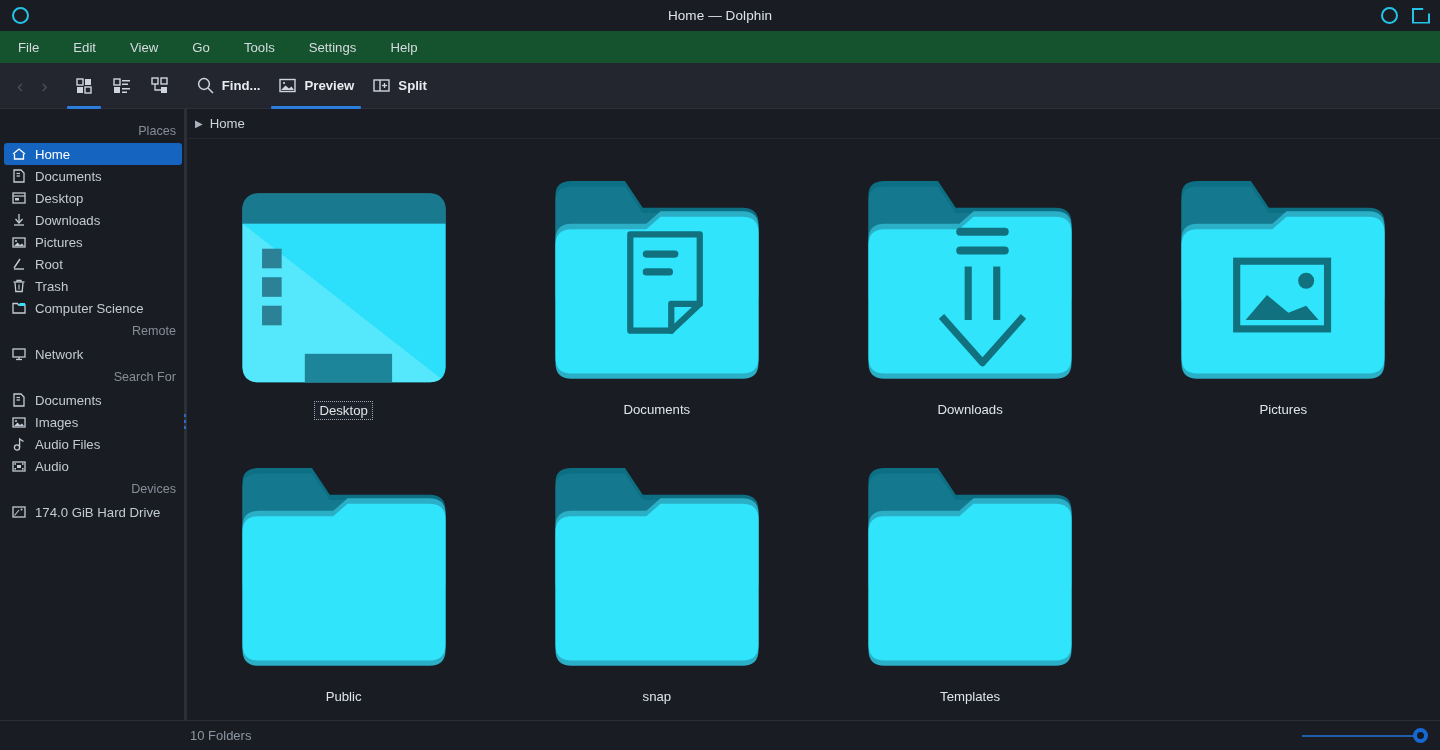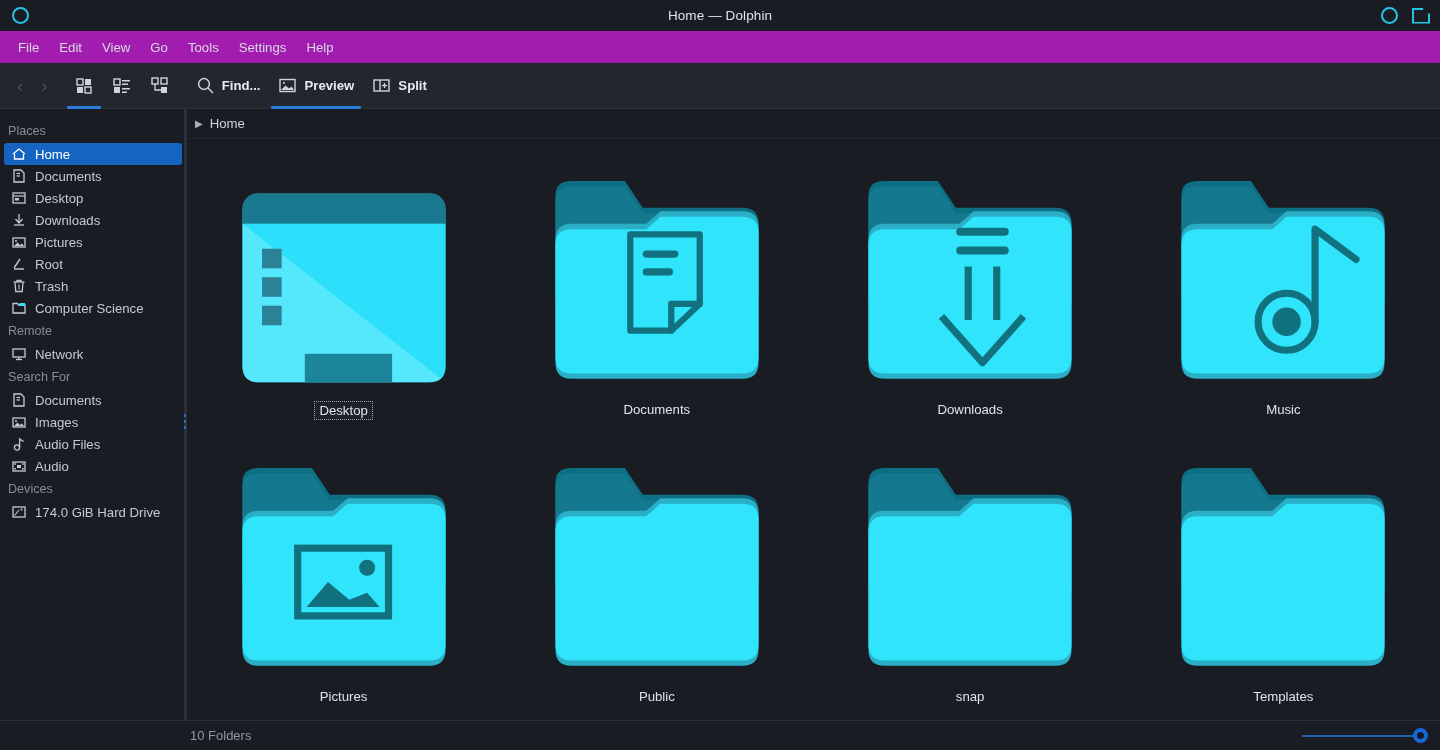--- a/index.html
+++ b/index.html
@@ -37,22 +37,22 @@
   .tb-corner::before {
     content: ""; position: absolute; inset: 0;
     border: 2px solid #25c3e8;
     border-top-right-radius: 1px;
     clip-path: polygon(0 0, 62% 0, 62% 38%, 100% 38%, 100% 100%, 0 100%);
   }
 
   
   .menubar {
     height: 32px; display: flex; align-items: center;
-    padding-left: 8px; background: #a21caf;
-    gap: 0px;
+    padding-left: 8px; background: #14532d;
+    gap: 14px;
   }
   .menu-item {
     color: #d6dbe2; font-size: 13.2px;
     padding: 4px 10px; border-radius: 3px; cursor: default;
   }
 
   
   .toolbar {
     height: 46px; background: #23262e;
     display: flex; align-items: center; padding: 0 8px;
@@ -88,20 +88,21 @@
   .sidebar {
     width: 186px; min-width: 186px;
     background: #191d23;
     padding-top: 10px;
     overflow: hidden;
     position: relative;
   }
   .side-head {
     color: #868d99; font-size: 12.6px;
     padding: 5px 10px 5px 8px;
+    text-align: right;
   }
   .side-item {
     display: flex; align-items: center; gap: 8px;
     height: 22px; margin: 0 4px 0 4px;
     padding: 0 6px; border-radius: 3px;
     color: #c3cad4; font-size: 13.2px; cursor: default;
   }
   .side-item.selected { background: #1565c0; color: #ffffff; }
   .side-item .sicon { width: 17px; height: 17px; flex: 0 0 17px; display:flex; align-items:center; justify-content:center; }
 
@@ -499,36 +500,20 @@
           </div>
           <div class="caption">Downloads</div>
         </div>
         <div class="tile">
           <div class="icon-wrap">
             <svg width="228" height="228" viewBox="0 0 256 256">
               <path d="M14 34 Q14 18 32 18 L92 18 L112 48 L224 48 Q242 48 242 66 L242 150 L14 150 Z" fill="#0d6f84"></path>
               <path d="M14 40 Q14 24 32 24 L92 24 L112 54 L224 54 Q242 54 242 72 L242 150 L14 150 Z" fill="#14798e"></path>
               <path d="M14 84 Q14 66 32 66 L116 66 L132 52 L224 52 Q242 52 242 70 L242 222 Q242 240 224 240 L32 240 Q14 240 14 222 Z" fill="#2aafc7"></path>
               <path d="M14 90 Q14 72 32 72 L116 72 L132 58 L224 58 Q242 58 242 76 L242 216 Q242 234 224 234 L32 234 Q14 234 14 216 Z" fill="#2fe4fb"></path>
-              <g transform="translate(86,66)">
-                <circle cx="46" cy="110" r="32" fill="none" stroke="#11717f" stroke-width="8"></circle>
-                <circle cx="46" cy="110" r="16" fill="#11717f"></circle>
-                <path d="M78 110 L78 6 L124 40" fill="none" stroke="#11717f" stroke-width="8" stroke-linejoin="round" stroke-linecap="round"></path>
-              </g>
-            </svg>
-          </div>
-          <div class="caption">Music</div>
-        </div>
-        <div class="tile">
-          <div class="icon-wrap">
-            <svg width="228" height="228" viewBox="0 0 256 256">
-              <path d="M14 34 Q14 18 32 18 L92 18 L112 48 L224 48 Q242 48 242 66 L242 150 L14 150 Z" fill="#0d6f84"></path>
-              <path d="M14 40 Q14 24 32 24 L92 24 L112 54 L224 54 Q242 54 242 72 L242 150 L14 150 Z" fill="#14798e"></path>
-              <path d="M14 84 Q14 66 32 66 L116 66 L132 52 L224 52 Q242 52 242 70 L242 222 Q242 240 224 240 L32 240 Q14 240 14 222 Z" fill="#2aafc7"></path>
-              <path d="M14 90 Q14 72 32 72 L116 72 L132 58 L224 58 Q242 58 242 76 L242 216 Q242 234 224 234 L32 234 Q14 234 14 216 Z" fill="#2fe4fb"></path>
               <g transform="translate(76,108)">
                 <rect x="0" y="0" width="102" height="76" fill="none" stroke="#11717f" stroke-width="8"></rect>
                 <circle cx="78" cy="22" r="9" fill="#11717f"></circle>
                 <path d="M10 66 L34 38 L58 58 L78 50 L92 66 Z" fill="#11717f"></path>
               </g>
             </svg>
           </div>
           <div class="caption">Pictures</div>
         </div>
         <div class="tile">

